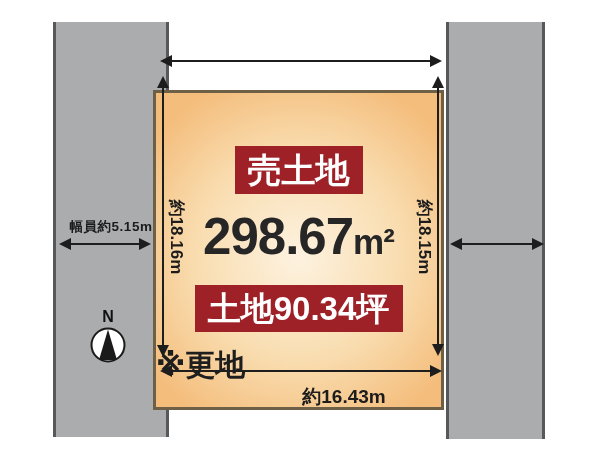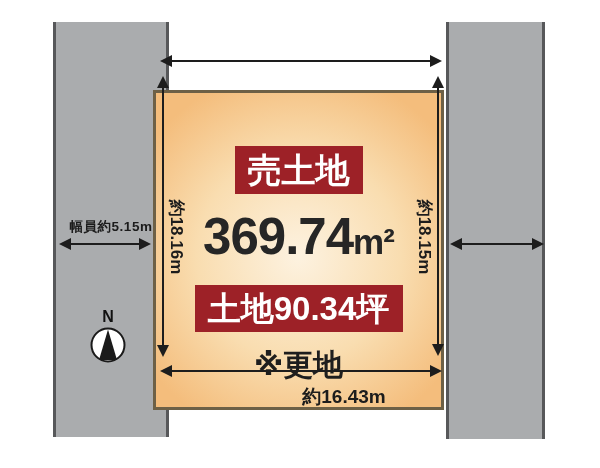--- a/index.html
+++ b/index.html
@@ -43,21 +43,21 @@
   }
   .badge-sale{top:53px;width:128px;height:48px;line-height:48px;font-size:34px;}
   .badge-tsubo{top:192px;width:208px;height:47px;line-height:47px;font-size:33px;}
   .area-line{
     position:absolute;left:0;right:0;top:114px;text-align:center;
     white-space:nowrap;color:#262626;font-weight:600;letter-spacing:-1px;
   }
   .area-value{font-size:51px;}
   .area-unit{font-size:35px;}
   .parcel-note{
-    position:absolute;left:0;right:0;top:252px;text-align:center;
+    position:absolute;left:0;right:0;top:252px;
     font-size:30px;font-weight:600;color:#1e1e1e;white-space:nowrap;
   }
   
   .dim-label{position:absolute;font-weight:bold;color:#1c1c1c;white-space:nowrap;}
   .dim-top{left:0;width:600px;top:32px;text-align:center;font-size:19px;}
   .dim-bottom{left:0;width:600px;top:384px;text-align:center;font-size:19px;margin-left:44px;}
   .dim-vert{
     font-size:17px;
     transform:translate(-50%,-50%) rotate(90deg);
     transform-origin:center center;
@@ -104,21 +104,21 @@
     <div class="harrow arrow-road-left"></div>
   </div>
 
   <div class="road road-right">
     <div class="harrow arrow-road-right"></div>
   </div>
 
   <div class="parcel">
     <div class="badge badge-sale">売土地</div>
     <div class="area-line">
-      <span class="area-value">369.74</span><span class="area-unit">m²</span>
+      <span class="area-value">298.67</span><span class="area-unit">m²</span>
     </div>
     <div class="badge badge-tsubo">土地90.34坪</div>
     <div class="parcel-note">※更地</div>
   </div>
 
   <div class="harrow arrow-top"></div>
 
   <div class="harrow arrow-bottom"></div>
   <div class="dim-label dim-bottom">約16.43m</div>
 

